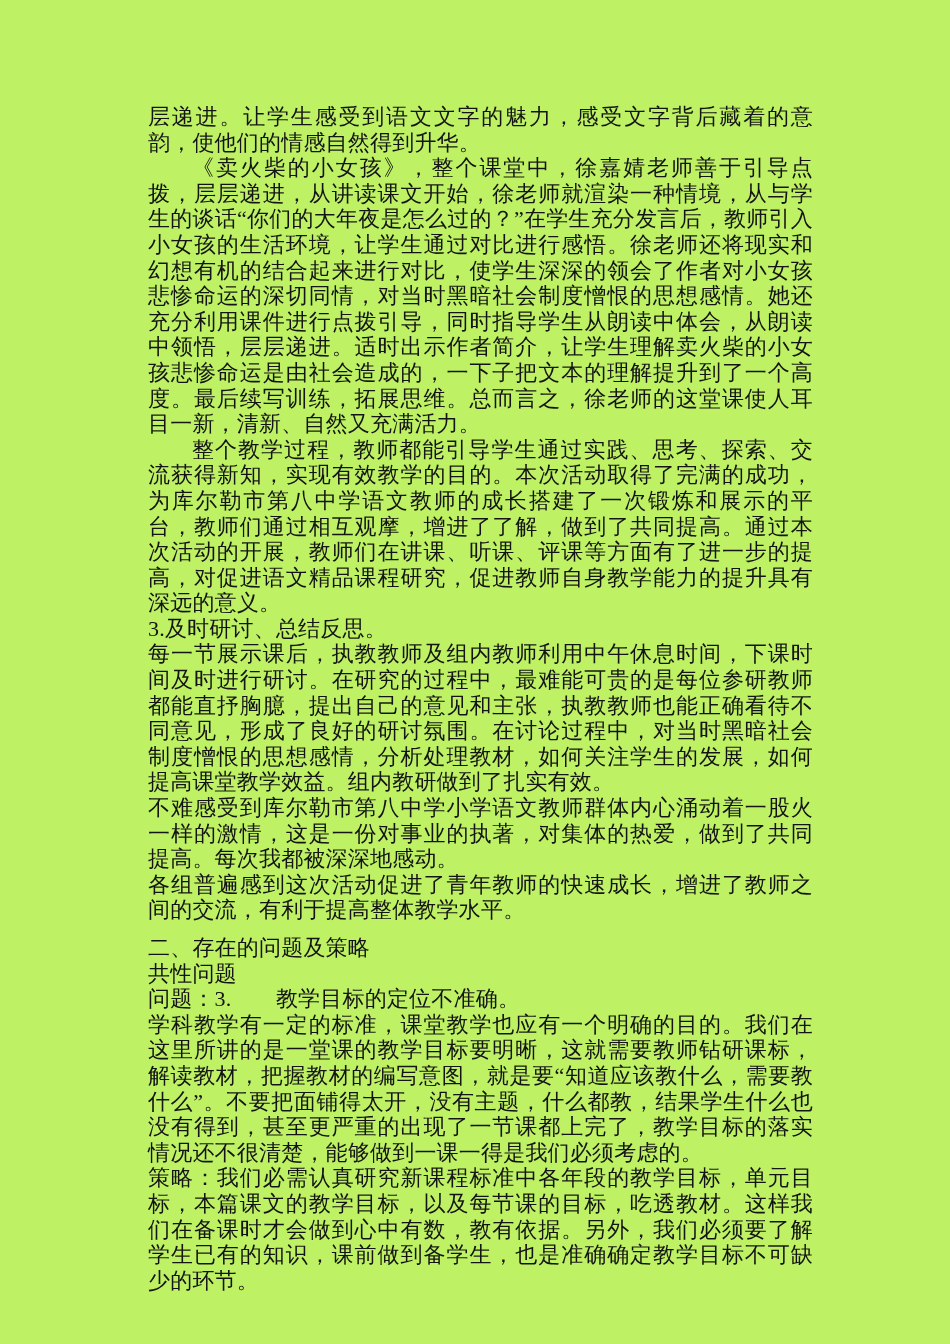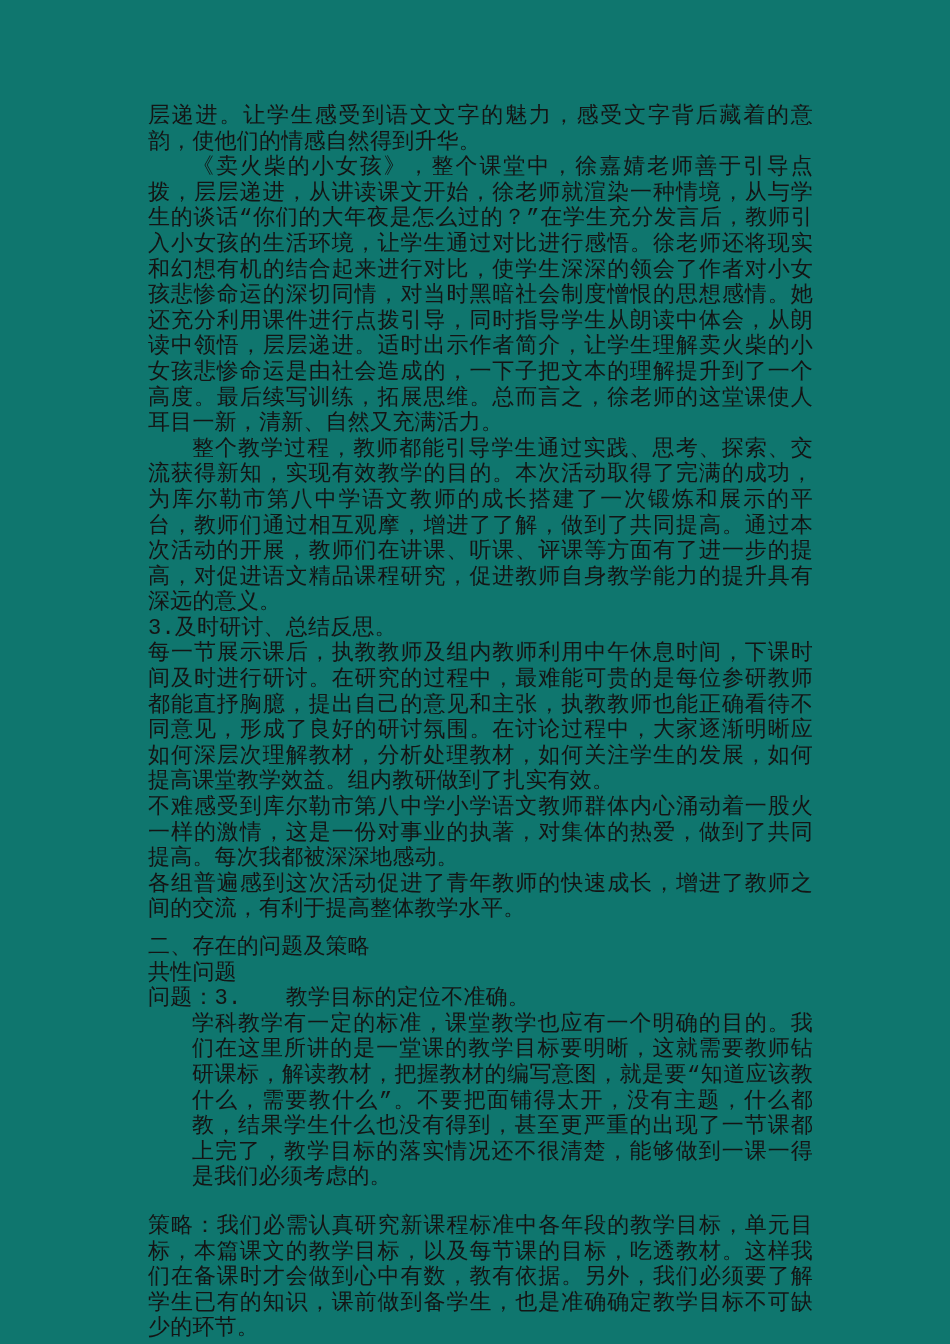--- a/index.html
+++ b/index.html
@@ -29,28 +29,28 @@
     text-align: justify;
     text-justify: inter-ideograph;
     letter-spacing: 0.2px;
     word-break: break-all;
     color: #141414;
   }
 </style>
 </head>
 <body>
 
-<div class="page" style="background: #0f766e; color: rgb(20, 20, 20); font-family: Liberation Mono, monospace;">
+<div class="page" style="background: #bef264; color: rgb(20, 20, 20);">
   <div class="doc-body">
       <p class="para" style="text-indent: 0em;">层递进。让学生感受到语文文字的魅力，感受文字背后藏着的意韵，使他们的情感自然得到升华。</p>
       <p class="para" style="text-indent: 2em;">《卖火柴的小女孩》，整个课堂中，徐嘉婧老师善于引导点拨，层层递进，从讲读课文开始，徐老师就渲染一种情境，从与学生的谈话“你们的大年夜是怎么过的？”在学生充分发言后，教师引入小女孩的生活环境，让学生通过对比进行感悟。徐老师还将现实和幻想有机的结合起来进行对比，使学生深深的领会了作者对小女孩悲惨命运的深切同情，对当时黑暗社会制度憎恨的思想感情。她还充分利用课件进行点拨引导，同时指导学生从朗读中体会，从朗读中领悟，层层递进。适时出示作者简介，让学生理解卖火柴的小女孩悲惨命运是由社会造成的，一下子把文本的理解提升到了一个高度。最后续写训练，拓展思维。总而言之，徐老师的这堂课使人耳目一新，清新、自然又充满活力。</p>
       <p class="para" style="text-indent: 2em;">整个教学过程，教师都能引导学生通过实践、思考、探索、交流获得新知，实现有效教学的目的。本次活动取得了完满的成功，为库尔勒市第八中学语文教师的成长搭建了一次锻炼和展示的平台，教师们通过相互观摩，增进了了解，做到了共同提高。通过本次活动的开展，教师们在讲课、听课、评课等方面有了进一步的提高，对促进语文精品课程研究，促进教师自身教学能力的提升具有深远的意义。</p>
       <p class="para" style="text-indent: 0em;">3.及时研讨、总结反思。</p>
-      <p class="para" style="text-indent: 0em;">每一节展示课后，执教教师及组内教师利用中午休息时间，下课时间及时进行研讨。在研究的过程中，最难能可贵的是每位参研教师都能直抒胸臆，提出自己的意见和主张，执教教师也能正确看待不同意见，形成了良好的研讨氛围。在讨论过程中，大家逐渐明晰应如何深层次理解教材，分析处理教材，如何关注学生的发展，如何提高课堂教学效益。组内教研做到了扎实有效。</p>
+      <p class="para" style="text-indent: 0em;">每一节展示课后，执教教师及组内教师利用中午休息时间，下课时间及时进行研讨。在研究的过程中，最难能可贵的是每位参研教师都能直抒胸臆，提出自己的意见和主张，执教教师也能正确看待不同意见，形成了良好的研讨氛围。在讨论过程中，对当时黑暗社会制度憎恨的思想感情，分析处理教材，如何关注学生的发展，如何提高课堂教学效益。组内教研做到了扎实有效。</p>
       <p class="para" style="text-indent: 0em;">不难感受到库尔勒市第八中学小学语文教师群体内心涌动着一股火一样的激情，这是一份对事业的执著，对集体的热爱，做到了共同提高。每次我都被深深地感动。</p>
       <p class="para" style="text-indent: 0em;">各组普遍感到这次活动促进了青年教师的快速成长，增进了教师之间的交流，有利于提高整体教学水平。</p>
       <p class="para" style="text-indent: 0em; margin-top: 12px;">二、存在的问题及策略</p>
       <p class="para" style="text-indent: 0em;">共性问题</p>
       <p class="para" style="text-indent: 0em;">问题：3.　　教学目标的定位不准确。</p>
-      <p class="para" style="text-indent: 0em; margin-left: 44px;">学科教学有一定的标准，课堂教学也应有一个明确的目的。我们在这里所讲的是一堂课的教学目标要明晰，这就需要教师钻研课标，解读教材，把握教材的编写意图，就是要“知道应该教什么，需要教什么”。不要把面铺得太开，没有主题，什么都教，结果学生什么也没有得到，甚至更严重的出现了一节课都上完了，教学目标的落实情况还不很清楚，能够做到一课一得是我们必须考虑的。</p>
-      <p class="para" style="text-indent: 0em; margin-top: 23px;">策略：我们必需认真研究新课程标准中各年段的教学目标，单元目标，本篇课文的教学目标，以及每节课的目标，吃透教材。这样我们在备课时才会做到心中有数，教有依据。另外，我们必须要了解学生已有的知识，课前做到备学生，也是准确确定教学目标不可缺少的环节。</p>
+      <p class="para" style="text-indent: 0em;">学科教学有一定的标准，课堂教学也应有一个明确的目的。我们在这里所讲的是一堂课的教学目标要明晰，这就需要教师钻研课标，解读教材，把握教材的编写意图，就是要“知道应该教什么，需要教什么”。不要把面铺得太开，没有主题，什么都教，结果学生什么也没有得到，甚至更严重的出现了一节课都上完了，教学目标的落实情况还不很清楚，能够做到一课一得是我们必须考虑的。</p>
+      <p class="para" style="text-indent: 0em;">策略：我们必需认真研究新课程标准中各年段的教学目标，单元目标，本篇课文的教学目标，以及每节课的目标，吃透教材。这样我们在备课时才会做到心中有数，教有依据。另外，我们必须要了解学生已有的知识，课前做到备学生，也是准确确定教学目标不可缺少的环节。</p>
     </div>
 </div>
 
 </body></html>

